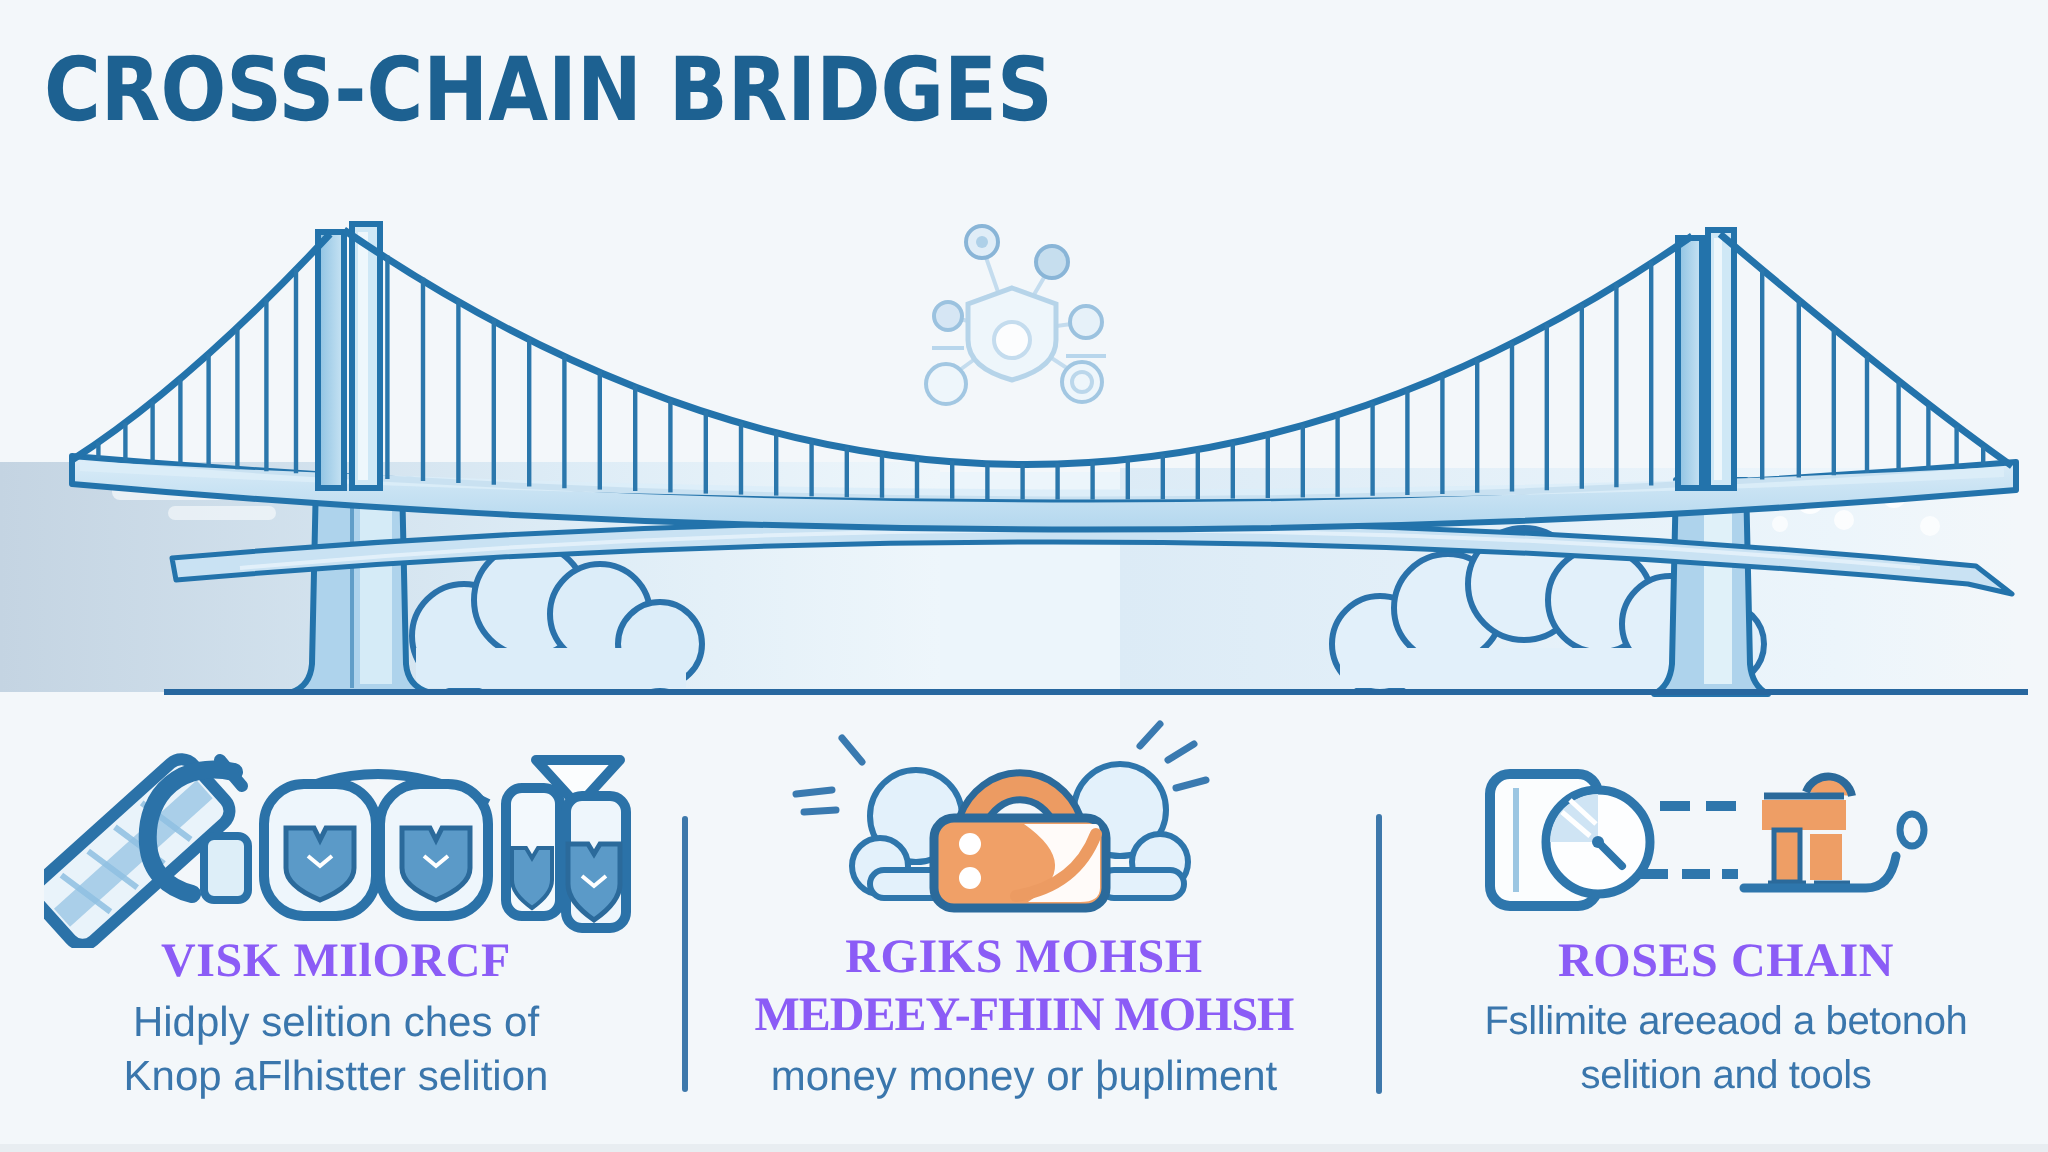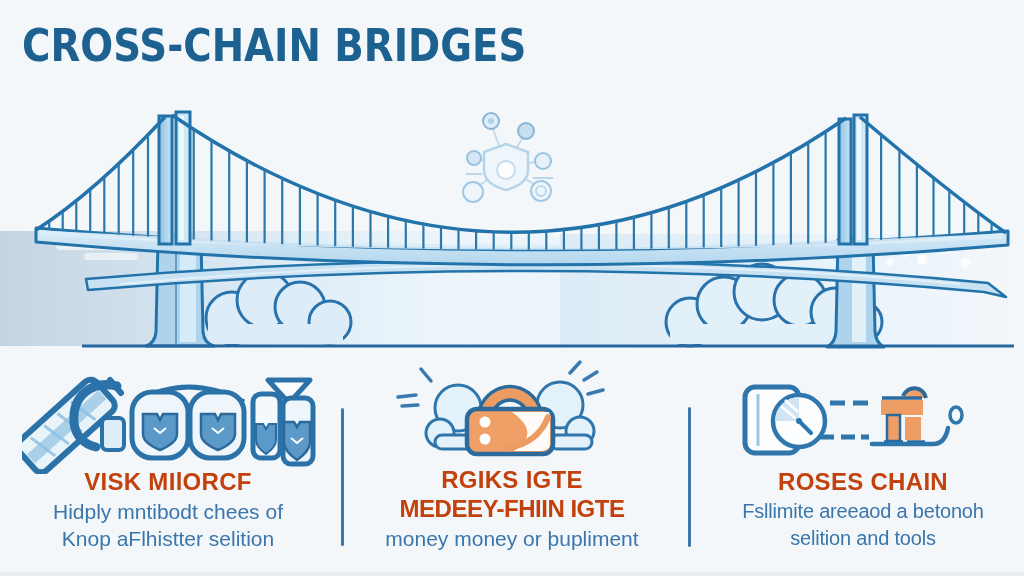--- a/index.html
+++ b/index.html
@@ -7,23 +7,23 @@
           font-family:"Liberation Sans",sans-serif;}
   .title{position:absolute;left:22px;top:20px;margin:0;font-size:44px;font-weight:800;
          color:#1d6191;letter-spacing:0px;white-space:nowrap;
          transform:scaleX(.88);transform-origin:left top;
          font-family:"DejaVu Sans","Liberation Sans",sans-serif;}
   .bridge{position:absolute;left:0;top:100px;}
   #suspenders line{stroke:#2b77ac;stroke-width:2.2;}
   .icon-block{position:absolute;}
   .divider{position:absolute;width:3px;background:#2e6da4;border-radius:2px;opacity:.92;}
   .col-text{position:absolute;text-align:center;color:#3a76ac;}
-  .col-text h2{margin:0 0 3px 0;font-size:24px;line-height:27px;color:#c2410c;
+  .col-text h2{margin:0 0 3px 0;font-size:24px;line-height:27px;color:#8b5cf6;
                letter-spacing:.3px;font-weight:800;
-               font-family:Liberation Sans, sans-serif;}
+               font-family:Liberation Serif, serif;}
   .col-text h2.h2b{font-size:24px;letter-spacing:-0.5px;margin-top:-1px;}
   .col-text p{margin:0;font-size:21px;line-height:27px;}
   .col-text.right p{font-size:20px;letter-spacing:-0.2px;}
 </style>
 </head>
 <body>
 
 <div class="canvas">
 
   <h1 class="title">CROSS-CHAIN BRIDGES</h1>
@@ -290,27 +290,27 @@
       <rect x="152" y="39" width="13" height="26" fill="#ee9e65" stroke="#2b6a9b" stroke-width="2.5"></rect>
       <rect x="170" y="41" width="16" height="23" fill="#ee9e65"></rect>
       <path d="M149,66 L168,66 M172,66 L190,66" stroke="#2b6a9b" stroke-width="3.5"></path>
       <path d="M137,68 L198,68 Q210,68 213,52" fill="none" stroke="#2e76ac" stroke-width="4.5" stroke-linecap="round"></path>
       <ellipse cx="221" cy="39" rx="6" ry="8" fill="none" stroke="#2e76ac" stroke-width="3.5"></ellipse>
     </g>
   </svg>
 
   <div class="col-text" style="left:6px;top:468px;width:324px;">
     <h2>VISK MIlORCF</h2>
-    <p>Hidply mntibodt chees of</p>
+    <p>Hidply selition ches of</p>
     <p>Knop aFlhistter selition</p>
   </div>
 
   <div class="col-text" style="left:350px;top:466px;width:324px;">
-    <h2>RGIKS IGTE</h2>
-    <h2 class="h2b">MEDEEY-FHIIN IGTE</h2>
+    <h2>RGIKS MOHSH</h2>
+    <h2 class="h2b">MEDEEY-FHIIN MOHSH</h2>
     <p>money money or þupliment</p>
   </div>
 
   <div class="col-text right" style="left:700px;top:468px;width:326px;">
     <h2>ROSES CHAIN</h2>
     <p>Fsllimite areeaod a betonoh</p>
     <p>selition and tools</p>
   </div>
 
 </div>

